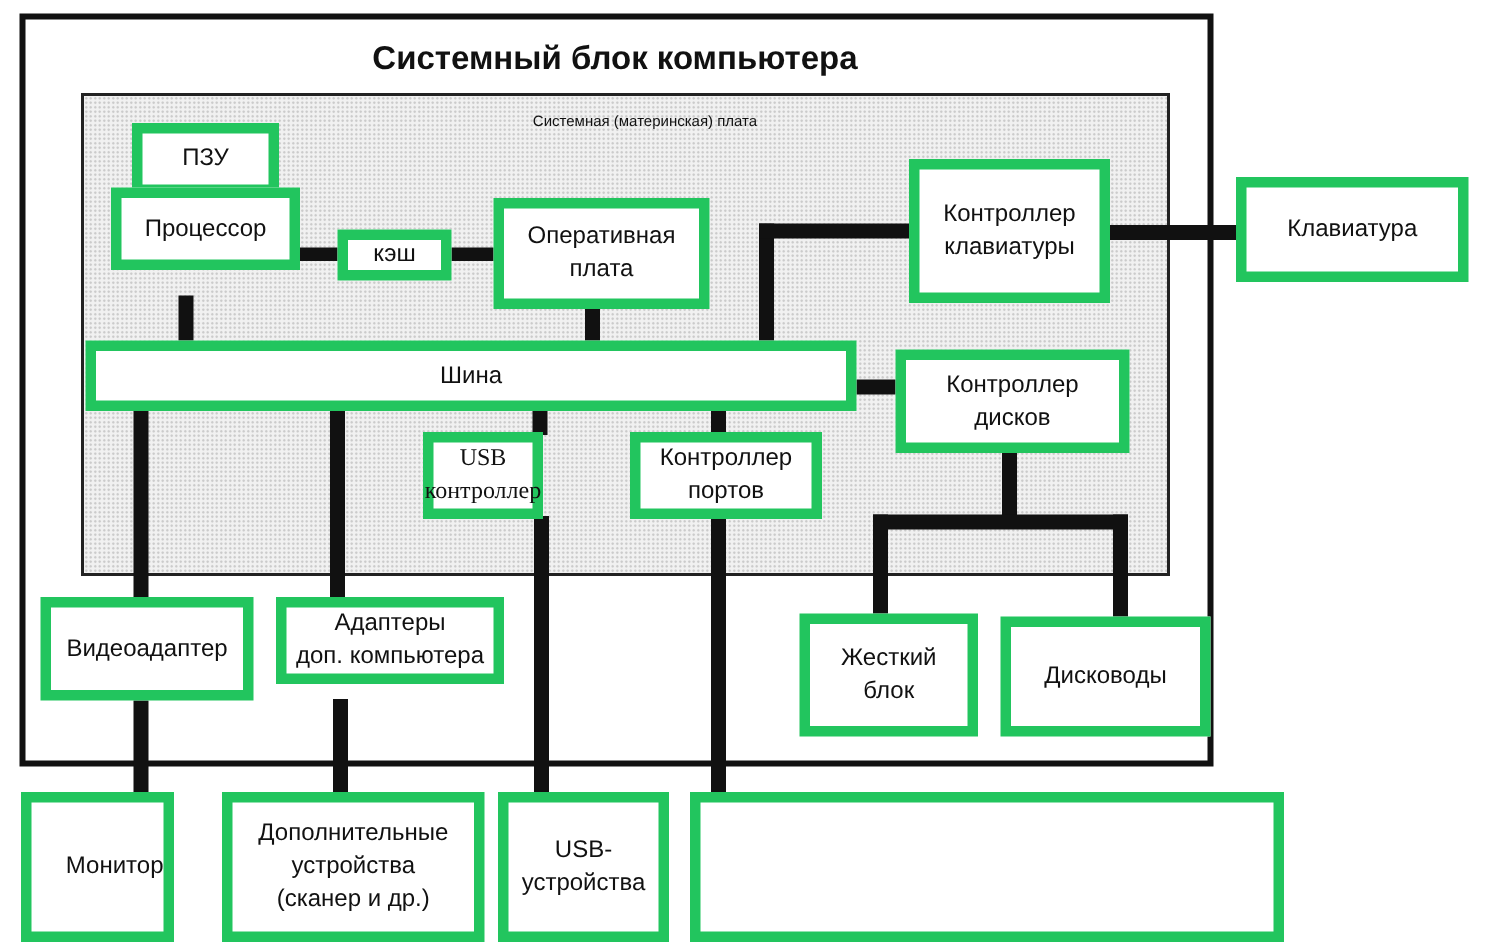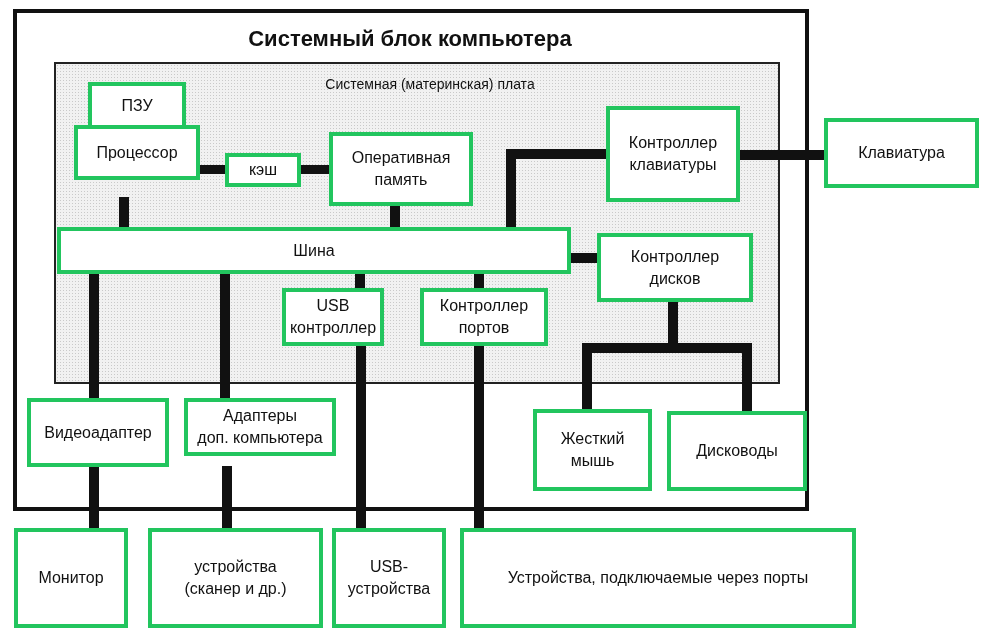--- a/index.html
+++ b/index.html
@@ -4,27 +4,27 @@
 <style>
   html, body { margin: 0; padding: 0; background: #ffffff; }
   body { width: 991px; height: 634px; position: relative; overflow: hidden;
          font-family: "Liberation Sans", sans-serif; color: #111; }
   .abs { position: absolute; box-sizing: border-box; }
   .frame-outer { border: 4px solid #111; background: #fff; }
   .frame-board { border: 2px solid #222;
     background-color: #f1f1f1;
     background-image: radial-gradient(#c9c9c9 0.7px, transparent 0.9px);
     background-size: 3px 3px; }
-  .box { border: 4px solid #22c55e; background: #fff; display: flex;
+  .box { border: 7px solid #22c55e; background: #fff; display: flex;
          flex-direction: column; align-items: center; justify-content: center;
          text-align: center; font-size: 16px; line-height: 22px; }
   .box span { display: block; white-space: nowrap; }
   .line { background: #111; }
   .title { font-weight: bold; font-size: 22px; text-align: center; white-space: nowrap; }
-  .subtitle { font-size: 14px; text-align: center; white-space: nowrap; }
+  .subtitle { font-size: 10px; text-align: center; white-space: nowrap; }
 </style>
 </head>
 <body>
 
 <div class="abs frame-outer" style="left:13px; top:9px; width:796px; height:502px;"></div>
 <div class="abs title" style="left:200px; top:26px; width:420px;">Системный блок компьютера</div>
 
 <div class="abs frame-board" style="left:54px; top:62px; width:726px; height:322px;"></div>
 <div class="abs subtitle" style="left:240px; top:76px; width:380px;">Системная (материнская) плата</div>
 
@@ -54,66 +54,66 @@
   <span>ПЗУ</span>
 </div>
 <div class="abs box" style="left:74px; top:125px; width:126px; height:55px;">
   <span>Процессор</span>
 </div>
 <div class="abs box" style="left:225px; top:153px; width:76px; height:34px;">
   <span>кэш</span>
 </div>
 <div class="abs box" style="left:329px; top:132px; width:144px; height:74px;">
   <span>Оперативная</span>
-  <span>память</span>
+  <span>плата</span>
 </div>
 <div class="abs box" style="left:606px; top:106px; width:134px; height:96px;">
   <span>Контроллер</span>
   <span>клавиатуры</span>
 </div>
 <div class="abs box" style="left:57px; top:227px; width:514px; height:47px;">
   <span>Шина</span>
 </div>
 <div class="abs box" style="left:597px; top:233px; width:156px; height:69px;">
   <span>Контроллер</span>
   <span>дисков</span>
 </div>
-<div class="abs box" style="left:282px; top:288px; width:102px; height:58px;">
+<div class="abs box" style="left:282px; top:288px; width:80px; height:58px;font-family:Liberation Serif, serif;">
   <span>USB</span>
   <span>контроллер</span>
 </div>
 <div class="abs box" style="left:420px; top:288px; width:128px; height:58px;">
   <span>Контроллер</span>
   <span>портов</span>
 </div>
 
 <div class="abs box" style="left:27px; top:398px; width:142px; height:69px;text-align:right;">
   <span>Видеоадаптер</span>
 </div>
 <div class="abs box" style="left:184px; top:398px; width:152px; height:58px;">
   <span>Адаптеры</span>
   <span>доп. компьютера</span>
 </div>
 <div class="abs box" style="left:533px; top:409px; width:119px; height:82px;">
   <span>Жесткий</span>
-  <span>мышь</span>
+  <span>блок</span>
 </div>
 <div class="abs box" style="left:667px; top:411px; width:140px; height:80px;">
   <span>Дисководы</span>
 </div>
 
 <div class="abs box" style="left:824px; top:118px; width:155px; height:70px;">
   <span>Клавиатура</span>
 </div>
-<div class="abs box" style="left:14px; top:528px; width:114px; height:100px;">
+<div class="abs box" style="left:14px; top:528px; width:102px; height:100px;align-items:flex-end;">
   <span>Монитор</span>
 </div>
 <div class="abs box" style="left:148px; top:528px; width:175px; height:100px;">
+  <span>Дополнительные</span>
   <span>устройства</span>
   <span>(сканер и др.)</span>
 </div>
 <div class="abs box" style="left:332px; top:528px; width:114px; height:100px;">
   <span>USB-</span>
   <span>устройства</span>
 </div>
 <div class="abs box" style="left:460px; top:528px; width:396px; height:100px;">
-  <span>Устройства, подключаемые через порты</span>
 </div>
 
 </body></html>

